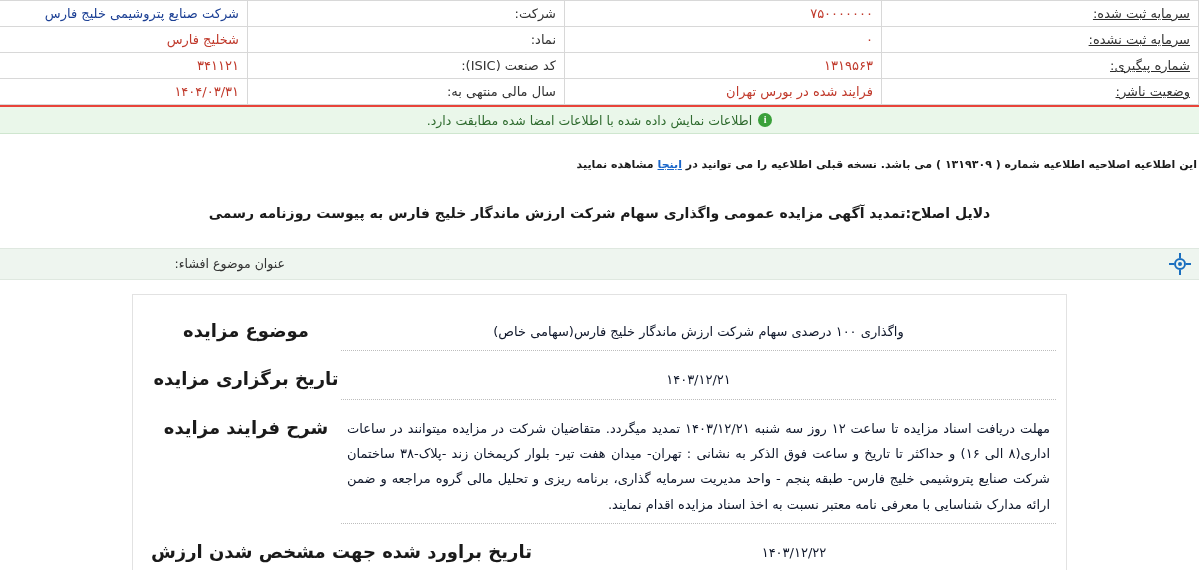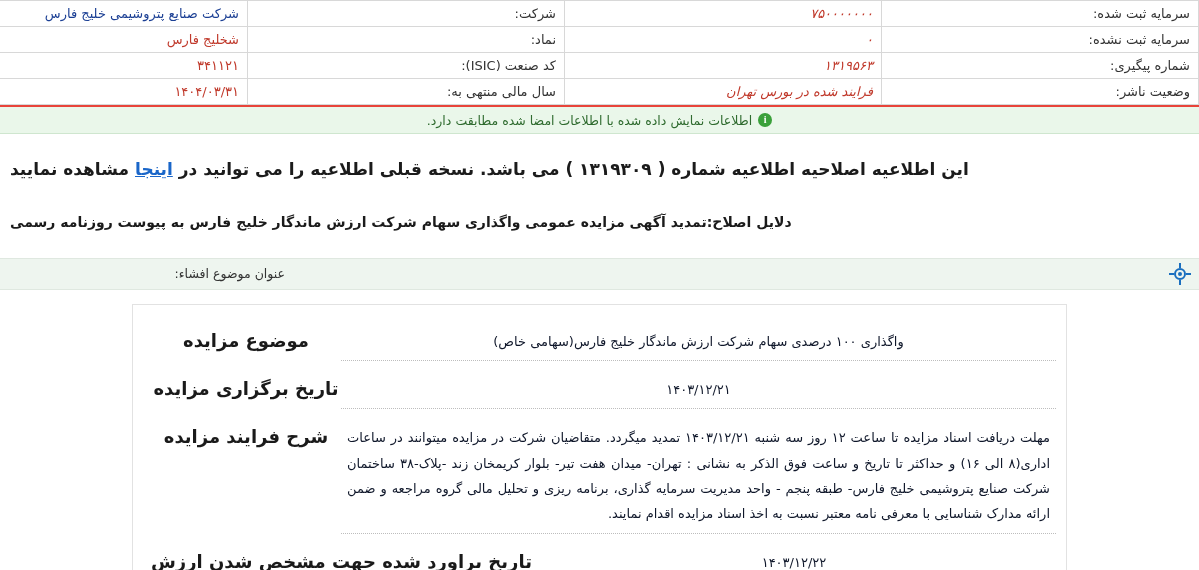--- a/index.html
+++ b/index.html
@@ -25,22 +25,22 @@
   }
   .info-table td {
     border: 1px solid #d8d8d8;
     height: 25px;
     padding: 0 8px;
     vertical-align: middle;
     font-size: 13px;
     white-space: nowrap;
     overflow: hidden;
   }
-  .col-a { width: 300px; }
-  .col-b { width: 300px; font-style: italic; }
+  .col-a { width: 300px; text-decoration: underline; }
+  .col-b { width: 300px; }
   .col-c { width: 300px; }
   .col-d { width: 299px; }
 
   .kv {
     display: flex;
     flex-direction: row;
     align-items: center;
     gap: 6px;
     justify-content: flex-start;
   }
@@ -69,34 +69,34 @@
     font-size: 10px;
     line-height: 14px;
     text-align: center;
     font-weight: bold;
     display: inline-block;
     font-family: "Liberation Serif", serif;
   }
 
   
   .statement {
-    text-align: left;
-    font-size: 17px;
+    text-align: right;
+    font-size: 11px;
     color: #1b1b1b;
     font-weight: bold;
     padding: 22px 2px 2px 10px;
     line-height: 1.6;
   }
   .statement .lnk {
     color: #1a66c9;
     text-decoration: underline;
     cursor: pointer;
   }
   .reason {
-    text-align: left;
+    text-align: center;
     font-size: 14px;
     color: #1b1b1b;
     font-weight: bold;
     padding: 26px 10px 4px 10px;
     line-height: 1.6;
   }
 
   
   .title-bar {
     margin-top: 20px;

